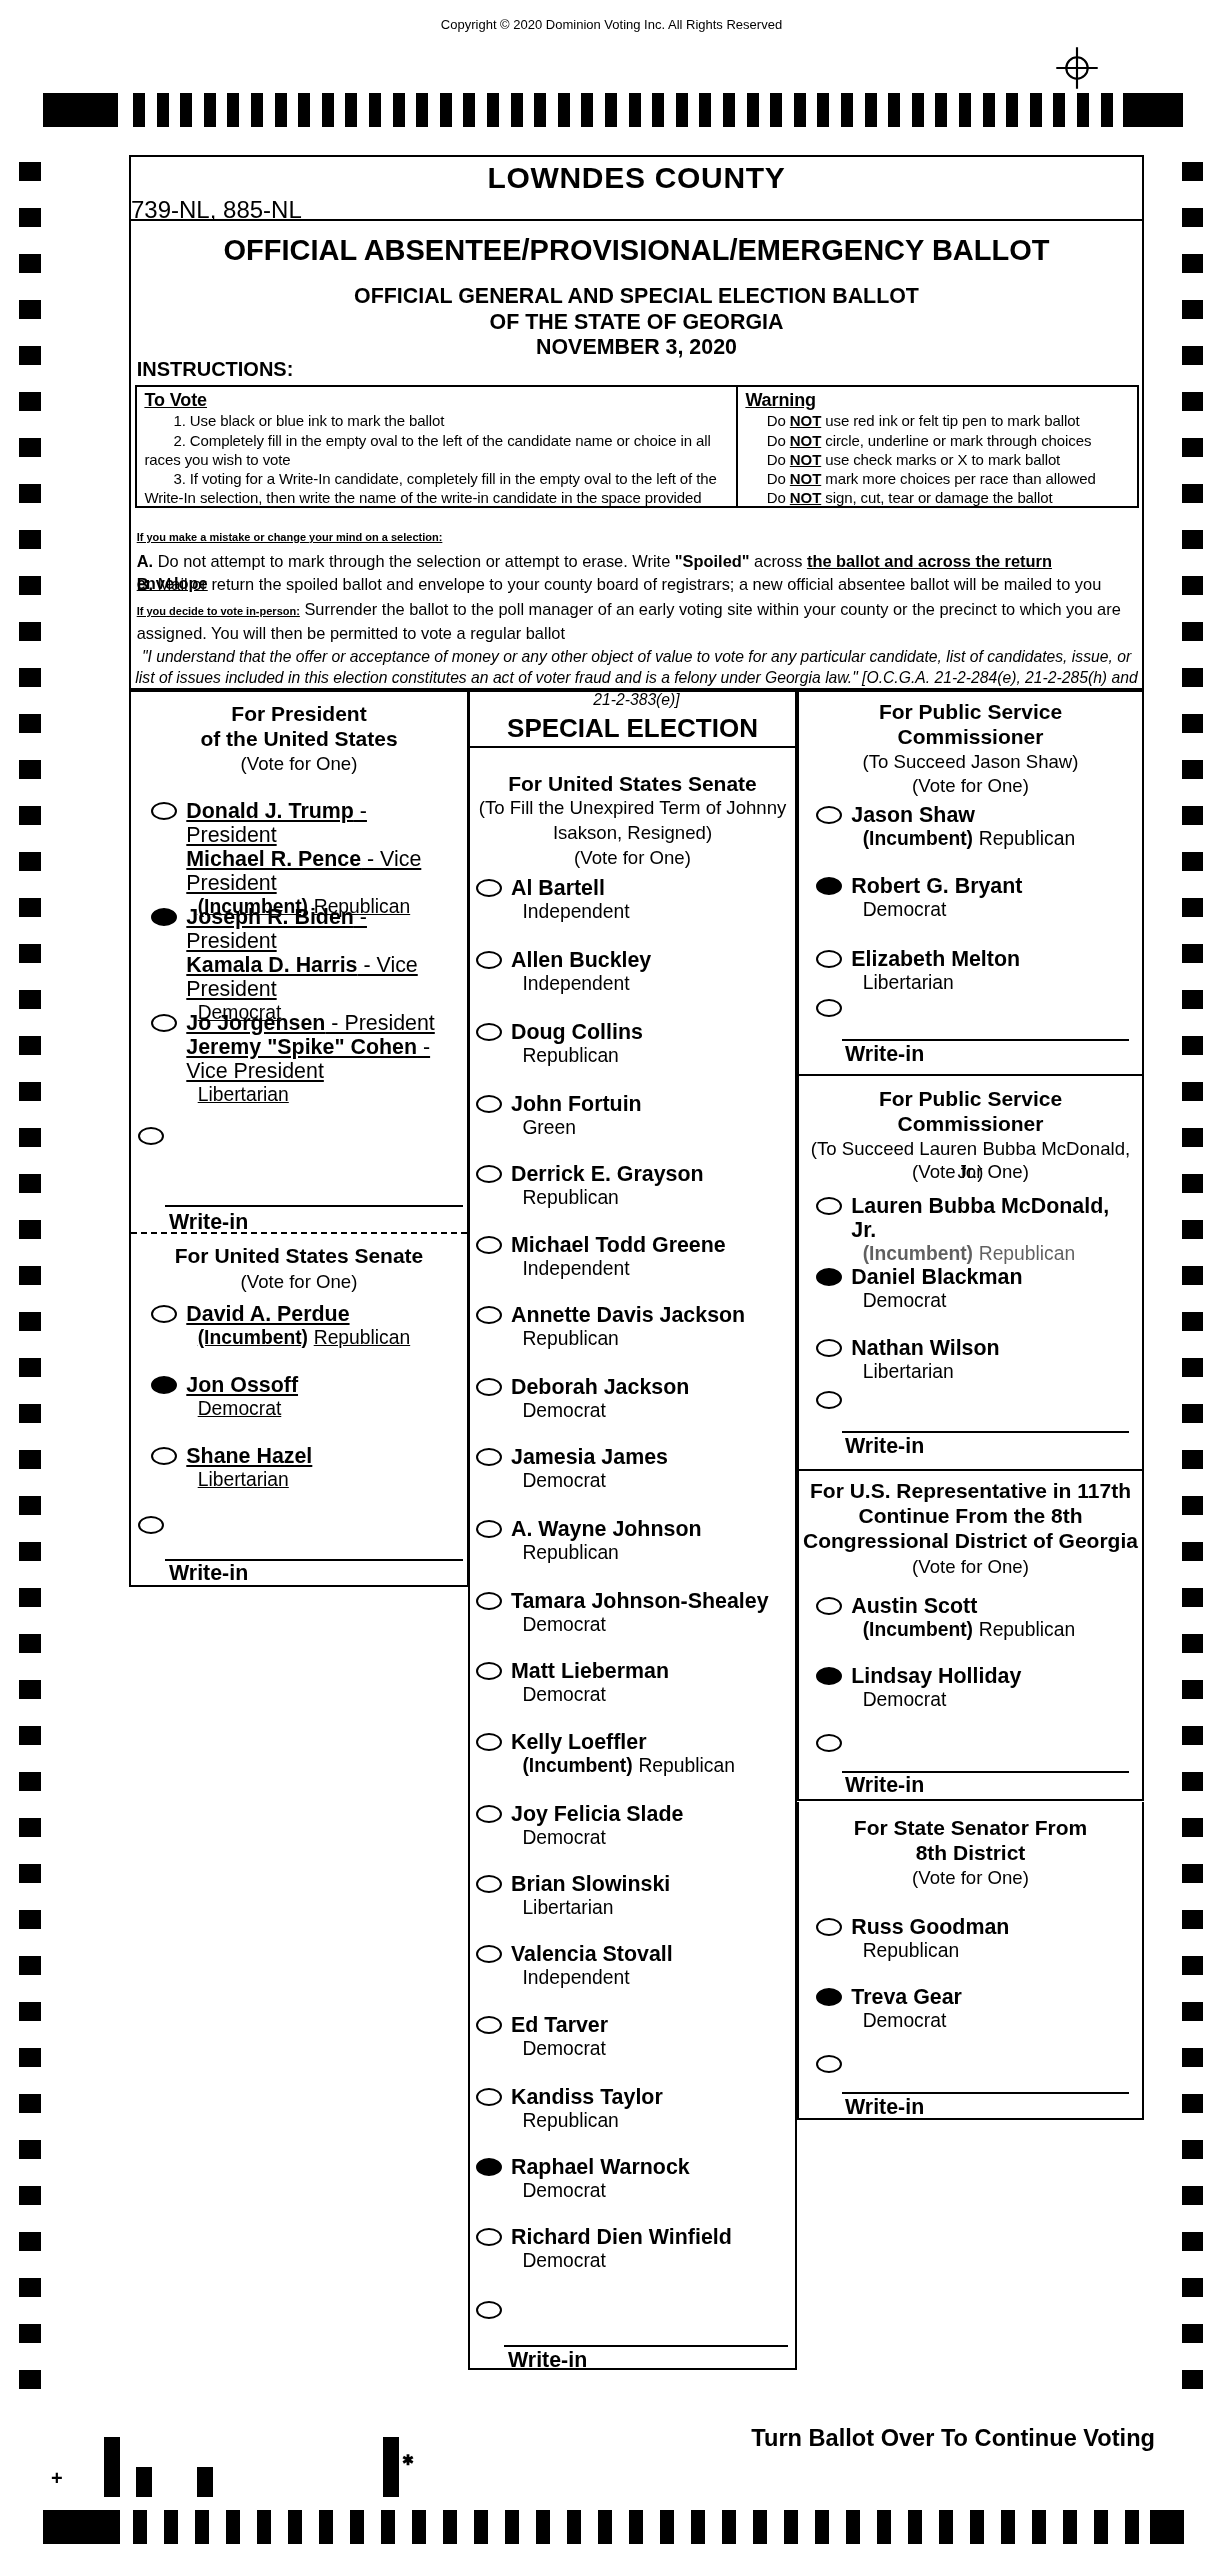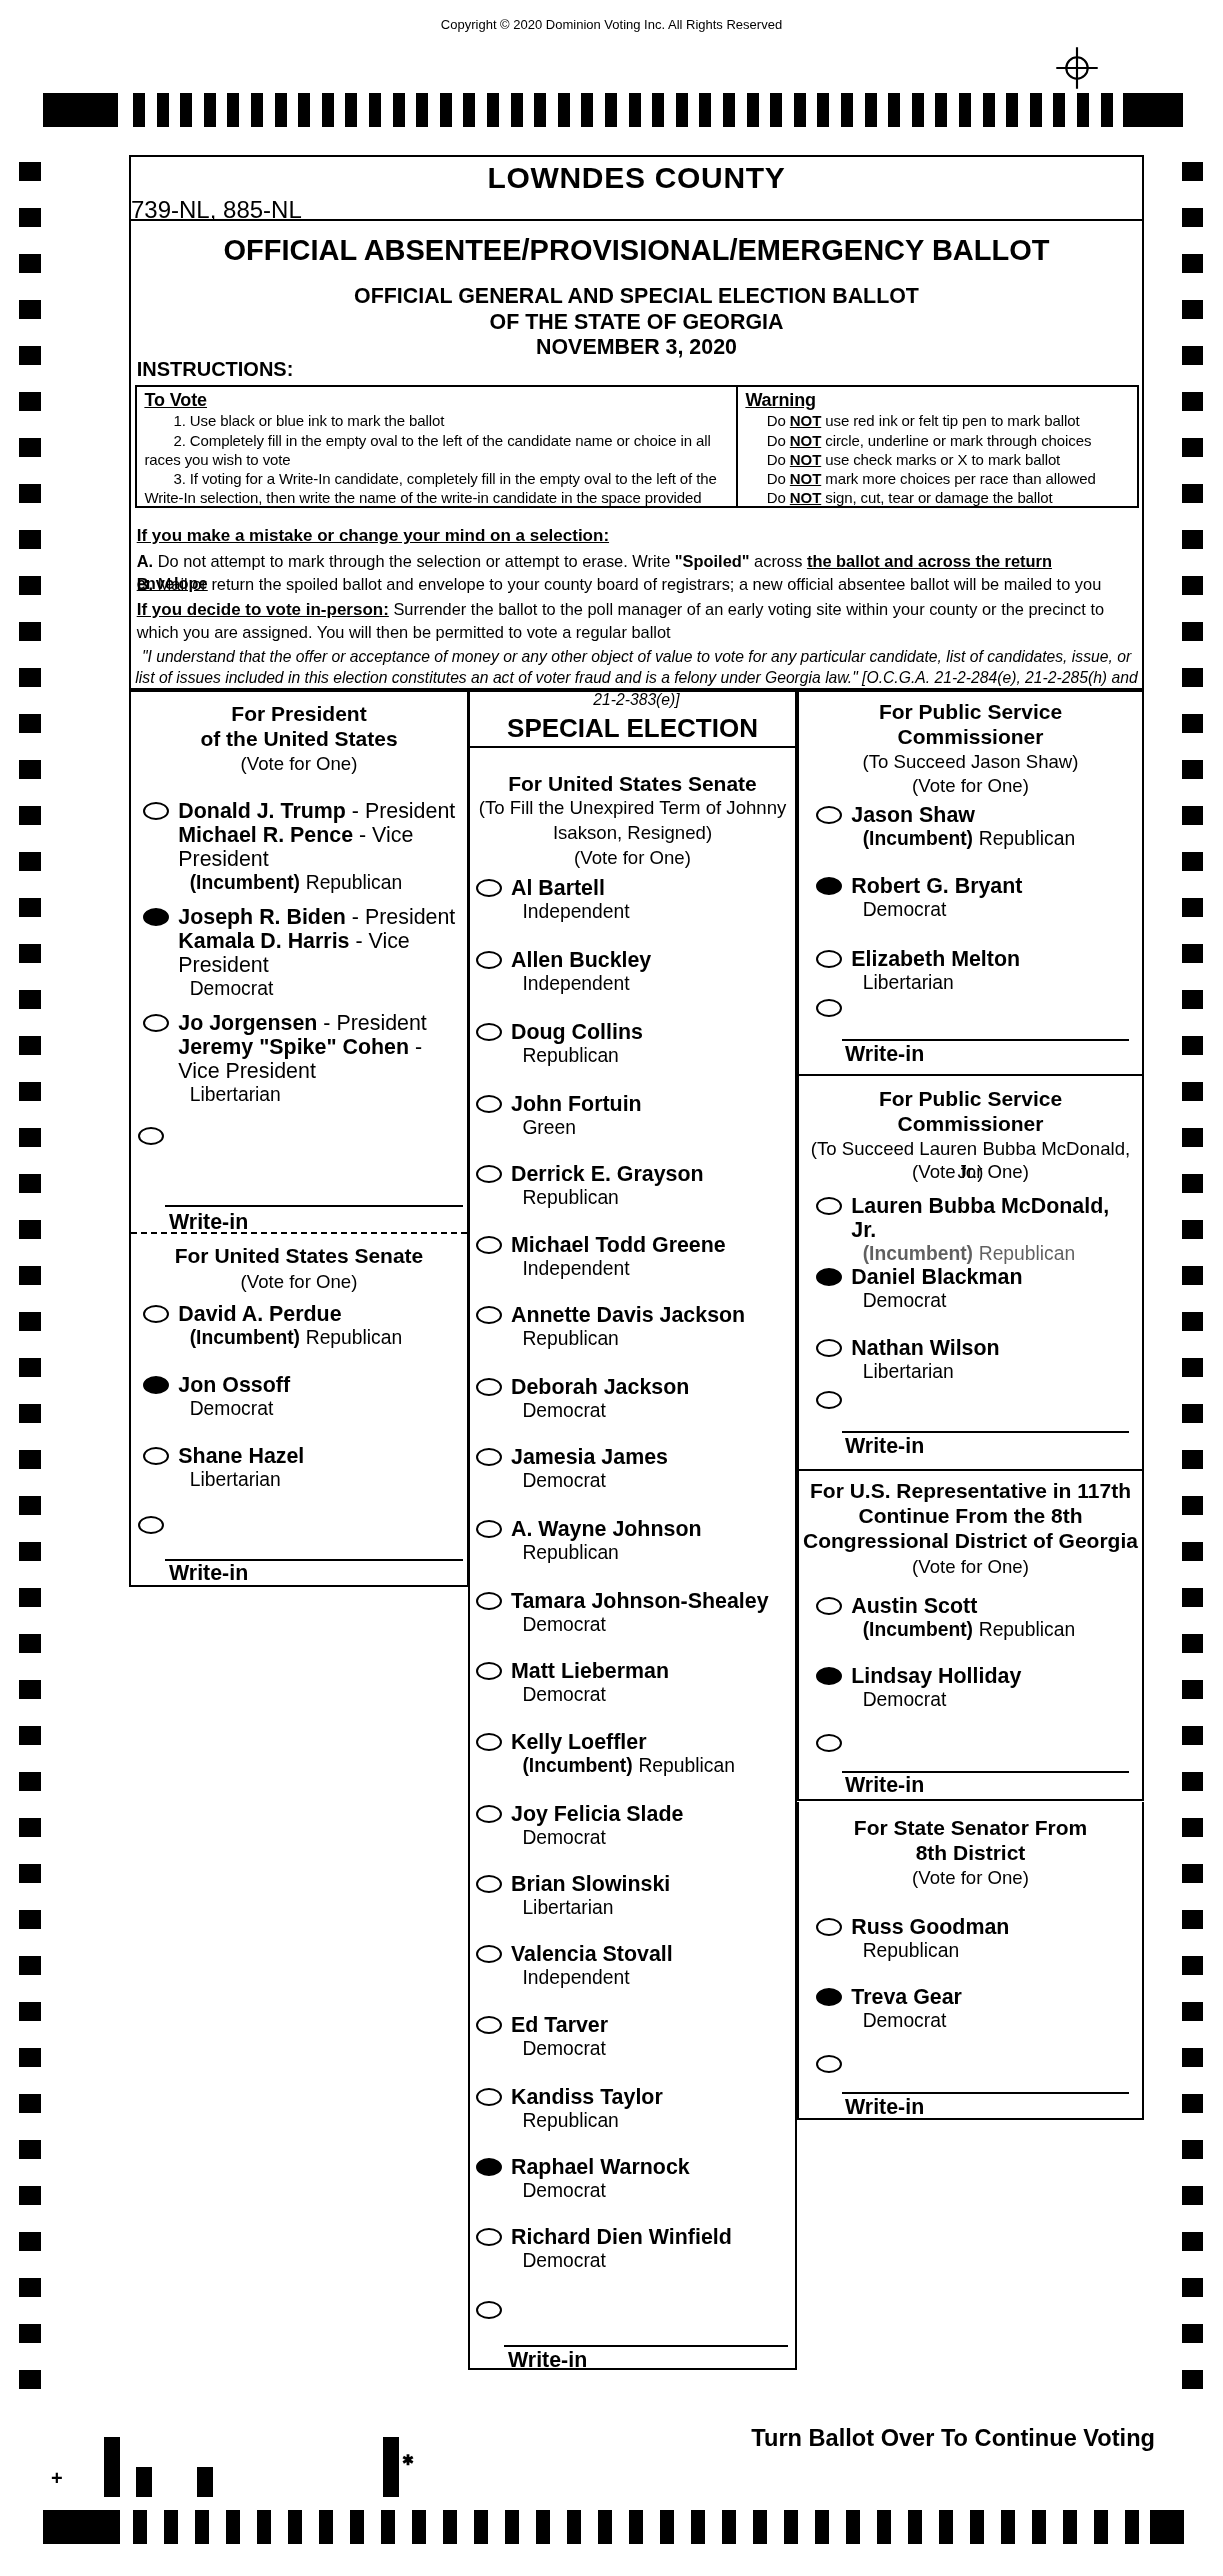--- a/index.html
+++ b/index.html
@@ -27,31 +27,31 @@
   .instr-label{position:absolute;left:5.7px;font-size:20px;font-weight:bold;}
   .instr-wrap{position:absolute;left:4.3px;top:164px;width:1004px;height:123px;
               border:2.1px solid #000;box-sizing:border-box;display:flex;}
   .iv-cell{box-sizing:border-box;padding:2.9px 7.1px;font-size:15px;line-height:19.3px;letter-spacing:-0.1px;}
   .iv-cell.left{width:599px;}
   .iv-cell.right{flex:1;border-left:2.1px solid #000;}
   .iv-title{font-size:18px;font-weight:bold;text-decoration:underline;line-height:21.4px;}
   .iv-item{text-indent:29px;}
   .iw-item{text-indent:21.4px;}
   .u-not{font-weight:bold;text-decoration:underline;}
-  .mh{font-size:17px;font-weight:bold;text-decoration:underline;}
+  .mh{font-size:11px;font-weight:bold;text-decoration:underline;}
   .mpara{position:absolute;left:5.7px;right:17px;font-size:16.4px;line-height:22px;}
   .fine{position:absolute;left:0;width:100%;text-align:center;font-style:italic;
         font-size:15.7px;line-height:21.4px;font-family:"Liberation Sans",sans-serif;}
   
   .rt{position:absolute;left:0;right:0;text-align:center;font-size:21px;font-weight:bold;line-height:25px;}
   .rs{position:absolute;left:0;right:0;text-align:center;font-size:18.6px;line-height:23px;}
   .se-head{position:absolute;left:0;top:0;right:0;height:56px;border-bottom:2.1px solid #000;
            text-align:center;font-size:26px;font-weight:bold;padding-top:21.4px;box-sizing:border-box;}
   .cand{position:absolute;display:flex;align-items:flex-start;}
-  .sec-left .cand{left:12px;right:4.3px;}
+  .sec-left .cand{left:20px;right:4.3px;text-decoration:underline;}
   .sec-mid .cand{left:5.7px;right:4.3px;}
   .sec-right .cand{left:17px;right:4.3px;}
   .oval{width:26px;height:18px;border:2.1px solid #000;border-radius:50%;background:#fff;
         flex:none;margin-top:2.9px;box-sizing:border-box;}
   .oval.filled{background:#000;}
   .ct{margin-left:9.3px;}
   .nm{font-size:21.4px;line-height:24px;font-weight:bold;}
   .nm .sfx{font-weight:normal;}
   .pt{font-size:19.3px;line-height:23.6px;font-weight:normal;padding-left:11.4px;}
   .pt b:not(:empty){margin-right:5.7px;}

